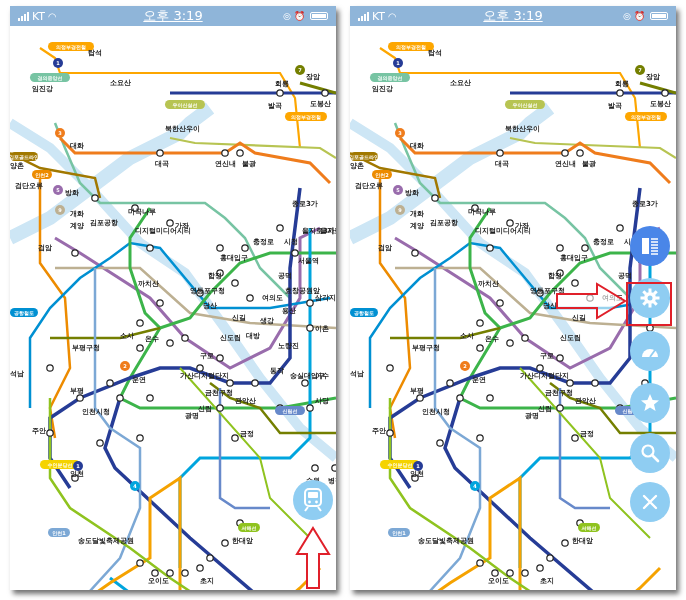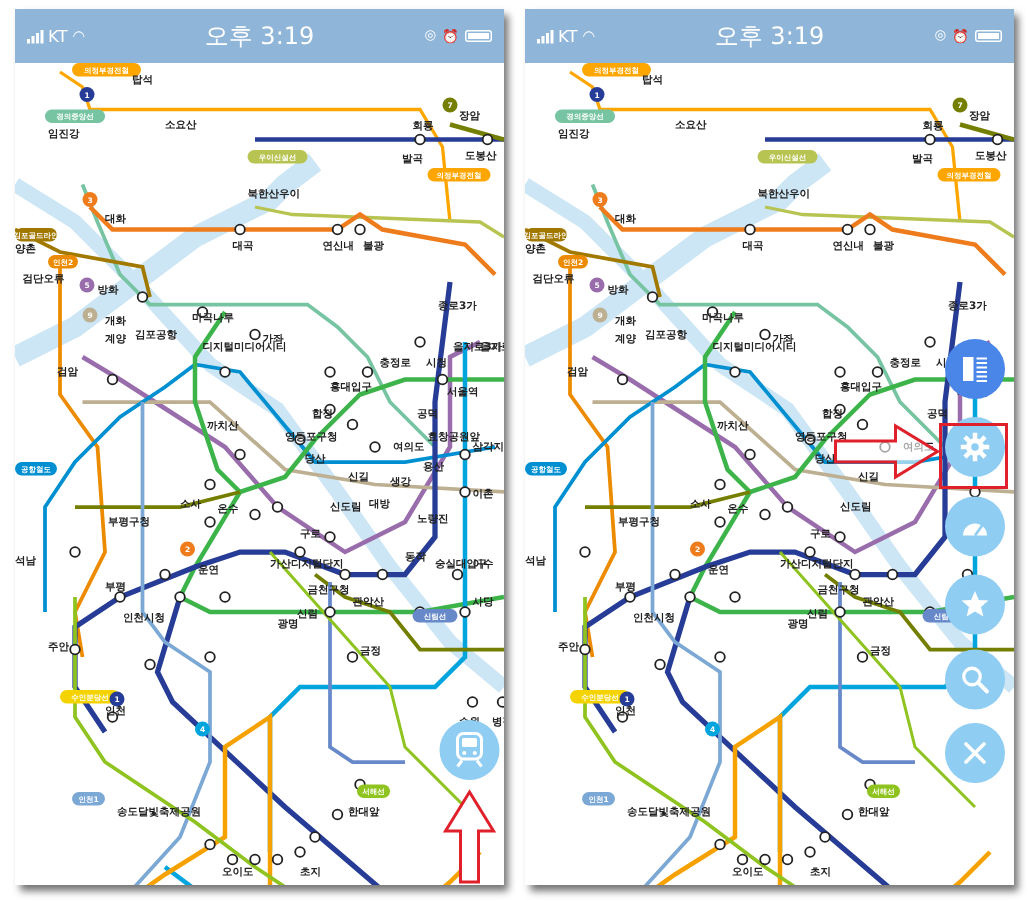--- a/index.html
+++ b/index.html
@@ -3,26 +3,26 @@
 <meta charset="utf-8">
 <style>
   * { box-sizing: border-box; margin: 0; padding: 0; }
   html, body { width: 686px; height: 600px; background: #ffffff; overflow: hidden;
     font-family: "DejaVu Sans", "Liberation Sans", sans-serif; }
   .wrap { position: relative; width: 686px; height: 600px; background: #fff; }
   .phone { position: absolute; top: 6px; width: 326px; height: 584px; background: #fff;
     box-shadow: 3px 4px 5px rgba(0,0,0,0.55); overflow: hidden; }
   .phone.left { left: 10px; }
   .phone.right { left: 350px; }
-  .statusbar { position: absolute; left: 0; top: 0; width: 100%; height: 36px; background: #8fb5d9;
+  .statusbar { position: absolute; left: 0; top: 0; width: 100%; height: 20px; background: #8fb5d9;
     color: #fff; font-size: 11px; display: flex; align-items: center; justify-content: space-between; padding: 0 8px; }
   .sb-left { display: flex; align-items: center; gap: 3px; }
   .sig { display: flex; align-items: flex-end; gap: 1px; height: 9px; }
   .sig i { display: block; width: 2px; background: #fff; }
-  .sb-time { position: absolute; left: 50%; transform: translateX(-50%); font-size: 16px; }
+  .sb-time { position: absolute; left: 50%; transform: translateX(-50%); font-size: 13px; text-decoration: underline; }
   .sb-right { display: flex; align-items: center; gap: 4px; }
   .battery { width: 18px; height: 8px; border: 1px solid #fff; border-radius: 2px; position: relative; }
   .battery::after { content: ""; position: absolute; left: 1px; top: 1px; right: 1px; bottom: 1px; background: #fff; }
   .map { position: absolute; left: 0; top: 20px; width: 326px; height: 564px; margin-top: 12px; }
   .map svg { width: 100%; height: 100%; display: block; }
   .fab { position: absolute; width: 40px; height: 40px; border-radius: 50%;
     display: flex; align-items: center; justify-content: center; cursor: pointer; }
   .fab.light { background: #8fcdf2; }
   .fab.dark { background: #4a86e8; }
   .red-arrow { position: absolute; pointer-events: none; }

